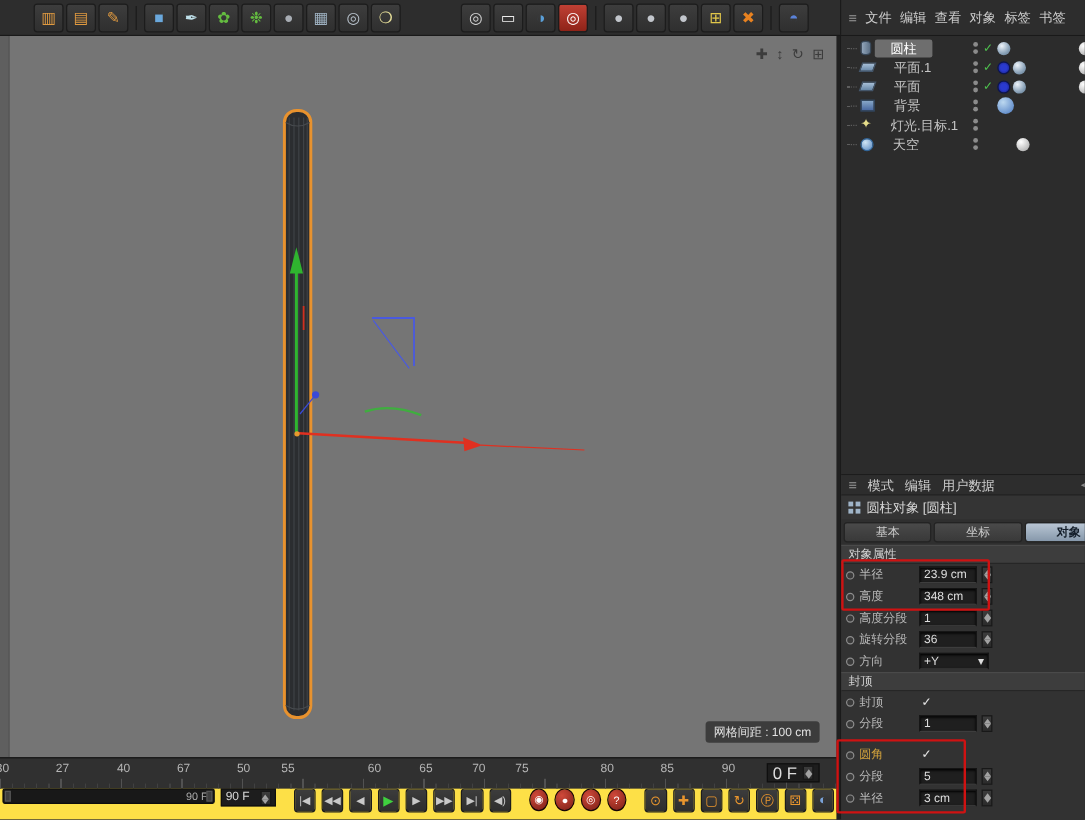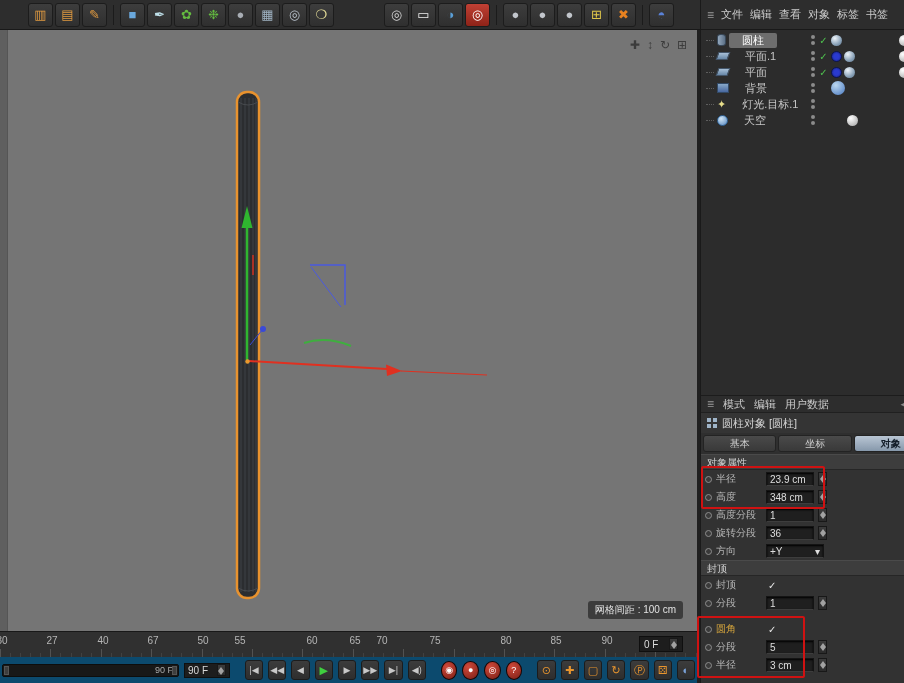--- a/index.html
+++ b/index.html
@@ -94,25 +94,25 @@
   .vgap{height:8px}
 
   
   .ruler{height:26px;background:#303030;position:relative;border-top:1px solid #181818;
     background-image:
       repeating-linear-gradient(90deg,#525252 0,#525252 1px,transparent 1px,transparent 50.4px),
       repeating-linear-gradient(90deg,#414141 0,#414141 1px,transparent 1px,transparent 10.08px);
     background-size:100% 8px,100% 4px;background-position:left bottom,left bottom;background-repeat:no-repeat;cursor:ew-resize}
   .tick{position:absolute;top:3px;transform:translateX(-50%);font-size:10px;color:#b6b6b6}
   .cur-frame{position:absolute;right:14px;top:4px;width:44px;height:16px;background:#1d1d1d;
-    border:1px solid #0f0f0f;display:flex;align-items:center;padding:0 4px;color:#dddddd;font-size:10px;gap:2px}
+    border:1px solid #0f0f0f;display:flex;align-items:center;padding:0 4px;color:#dddddd;font-size:14px;gap:2px}
   .cur-frame .stepper{height:12px;margin-left:auto}
 
   
-  .bottom-bar{height:26px;background:#0c4a6e;display:flex;align-items:center;gap:5px;padding:0 2px}
+  .bottom-bar{height:26px;background:#fde047;display:flex;gap:5px;padding:0 2px}
   .range-slider{width:205px;height:13px;background:#181818;border:1px solid #0d0d0d;border-radius:2px;
     position:relative;display:flex;align-items:center;justify-content:flex-end;padding:0 5px;color:#aaaaaa;font-size:9px;cursor:pointer}
   .range-slider .knob{position:absolute;top:1px;width:5px;height:9px;background:#3e3e3e;border:1px solid #555}
   .range-slider .knob.l{left:1px}.range-slider .knob.r{right:1px}
   .frame-spin{width:52px;height:15px;background:#1d1d1d;border:1px solid #0f0f0f;display:flex;
     align-items:center;padding:0 3px;color:#d8d8d8;font-size:10px;gap:2px}
   .frame-spin .stepper{height:12px;margin-left:auto}
   .tbtn{width:21px;height:20px;background:linear-gradient(#3c3c3c,#2e2e2e);border:1px solid #1c1c1c;
     border-radius:3px;display:flex;align-items:center;justify-content:center;font-size:9px;color:#c8c8c8;cursor:pointer}
   .tbtn.play{color:#3fcf3f;font-size:11px}
@@ -219,21 +219,21 @@
 
       <div class="ruler">
         <span class="tick" style="left:2px">30</span>
         <span class="tick" style="left:52px">27</span>
         <span class="tick" style="left:103px">40</span>
         <span class="tick" style="left:153px">67</span>
         <span class="tick" style="left:203px">50</span>
         <span class="tick" style="left:240px">55</span>
         <span class="tick" style="left:312px">60</span>
         <span class="tick" style="left:355px">65</span>
-        <span class="tick" style="left:382px">70</span>
+        <span class="tick" style="left:399px">70</span>
         <span class="tick" style="left:435px">75</span>
         <span class="tick" style="left:506px">80</span>
         <span class="tick" style="left:556px">85</span>
         <span class="tick" style="left:607px">90</span>
         <div class="cur-frame">
           <span>0 F</span>
           <span class="stepper">
               <i class="up"></i>
               <i class="down"></i>
             </span>

